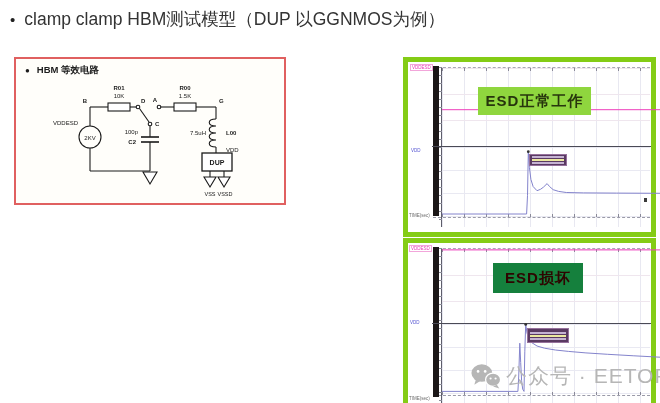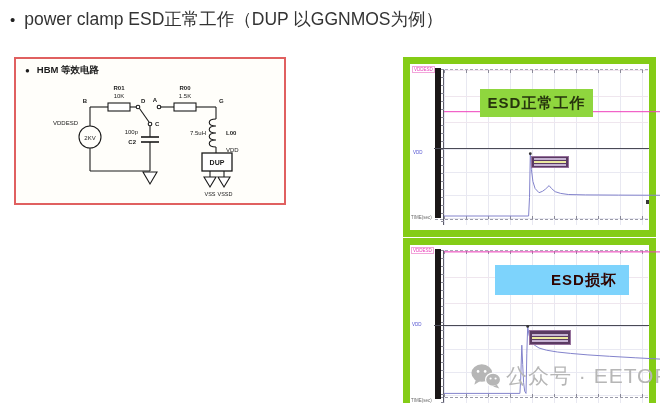--- a/index.html
+++ b/index.html
@@ -14,21 +14,21 @@
                border:2px solid #e06060;background:#fffefa;box-sizing:border-box;}
   .circuit-header{position:absolute;left:9px;top:5px;display:flex;align-items:center;gap:7px;
                   font-size:9.5px;font-weight:bold;color:#1c1c1c;}
   .circuit-header .sq{font-size:8px;}
   .circuit-box svg text{fill:#1a1a1a;}
   
   .caption{position:absolute;left:14px;top:216px;width:272px;text-align:center;
            font-size:13.5px;color:#0a0a0a;font-weight:500;letter-spacing:.3px;}
   
   .chart{position:absolute;width:253px;height:180px;background:#fff;
-         border:7px solid #84cc16;box-sizing:border-box;}
+         border:5px solid #84cc16;box-sizing:border-box;}
   .chart .blackbar{position:absolute;left:25px;top:4px;width:6px;height:150px;background:#1b1717;}
   .chart .vgrid{position:absolute;left:34px;right:1px;top:5px;bottom:5px;
     background:repeating-linear-gradient(90deg,#e8e8f1 0 1px,transparent 1px 22px);}
   .chart .hgrid-u{position:absolute;left:34px;right:1px;
     background:repeating-linear-gradient(180deg,#efe6ee 0 1px,transparent 1px 26px);}
   .chart .hgrid-l{position:absolute;left:34px;right:1px;
     background:repeating-linear-gradient(180deg,#e9e9f2 0 1px,transparent 1px 23px);}
   .chart .xaxis-top{position:absolute;left:25px;right:1px;top:5px;border-top:1px dashed #a9a9b5;}
   .chart .xaxis-bot{position:absolute;left:25px;right:1px;border-top:1px dashed #9a9aa8;}
   .chart .xticks{position:absolute;left:34px;right:1px;height:3px;
@@ -38,39 +38,39 @@
     background:repeating-linear-gradient(180deg,#8a8a98 0 1px,transparent 1px 8px);}
   .chart .divider{position:absolute;left:24px;right:0;height:1px;background:#4a4a55;}
   .chart svg{position:absolute;left:34px;overflow:visible;}
   .sig-label{position:absolute;font-size:4.5px;line-height:5px;white-space:nowrap;}
   .sig-label.mag{color:#e836b6;border:1px solid #f2a6da;padding:0 1px;background:#fff;}
   .sig-label.blu{color:#5555d2;}
   .time-label{position:absolute;font-size:4.5px;color:#6a6a6a;white-space:nowrap;}
   .badge{position:absolute;display:flex;align-items:center;justify-content:center;
          font-weight:bold;letter-spacing:1px;}
   .badge.green{background:#8fd63e;color:#27350d;font-size:15px;}
-  .badge.red{background:#7dd3fc;color:#2e0400;font-size:15px;padding-left:44px;}
+  .badge.red{background:#15803d;color:#2e0400;font-size:15px;}
   .tooltip{position:absolute;background:#5a3a62;border:1px solid #96719c;
            display:flex;flex-direction:column;justify-content:center;gap:1px;padding:1px 2px;box-sizing:border-box;}
   .tooltip .tl{height:2px;background:#c5b2d2;}
   .tooltip .tl.hot{background:#ece9a0;}
   .cursor-mark{position:absolute;width:3px;height:4px;background:#3a3a3a;}
   
   .watermark{position:absolute;left:471px;top:362px;display:flex;align-items:center;gap:5px;
              color:#b6b6b6;z-index:5;}
   .watermark .wm-text{font-size:21px;letter-spacing:1px;white-space:nowrap;}
 </style>
 </head>
 <body>
 
 <div id="slide">
 
   <div class="title-row">
     <span class="bullet">•</span>
-    <span>power clamp ESD正常工作（DUP 以GGNMOS为例）</span>
+    <span>clamp clamp HBM测试模型（DUP 以GGNMOS为例）</span>
   </div>
 
   <div class="circuit-box">
     <div class="circuit-header">
       <span class="sq">●</span>
       <span>HBM 等效电路</span>
     </div>
     <svg width="268" height="144" viewBox="0 0 268 144" font-family="Liberation Sans, sans-serif">
       <g stroke="#1a1a1a" stroke-width="1.1" fill="none">
 

